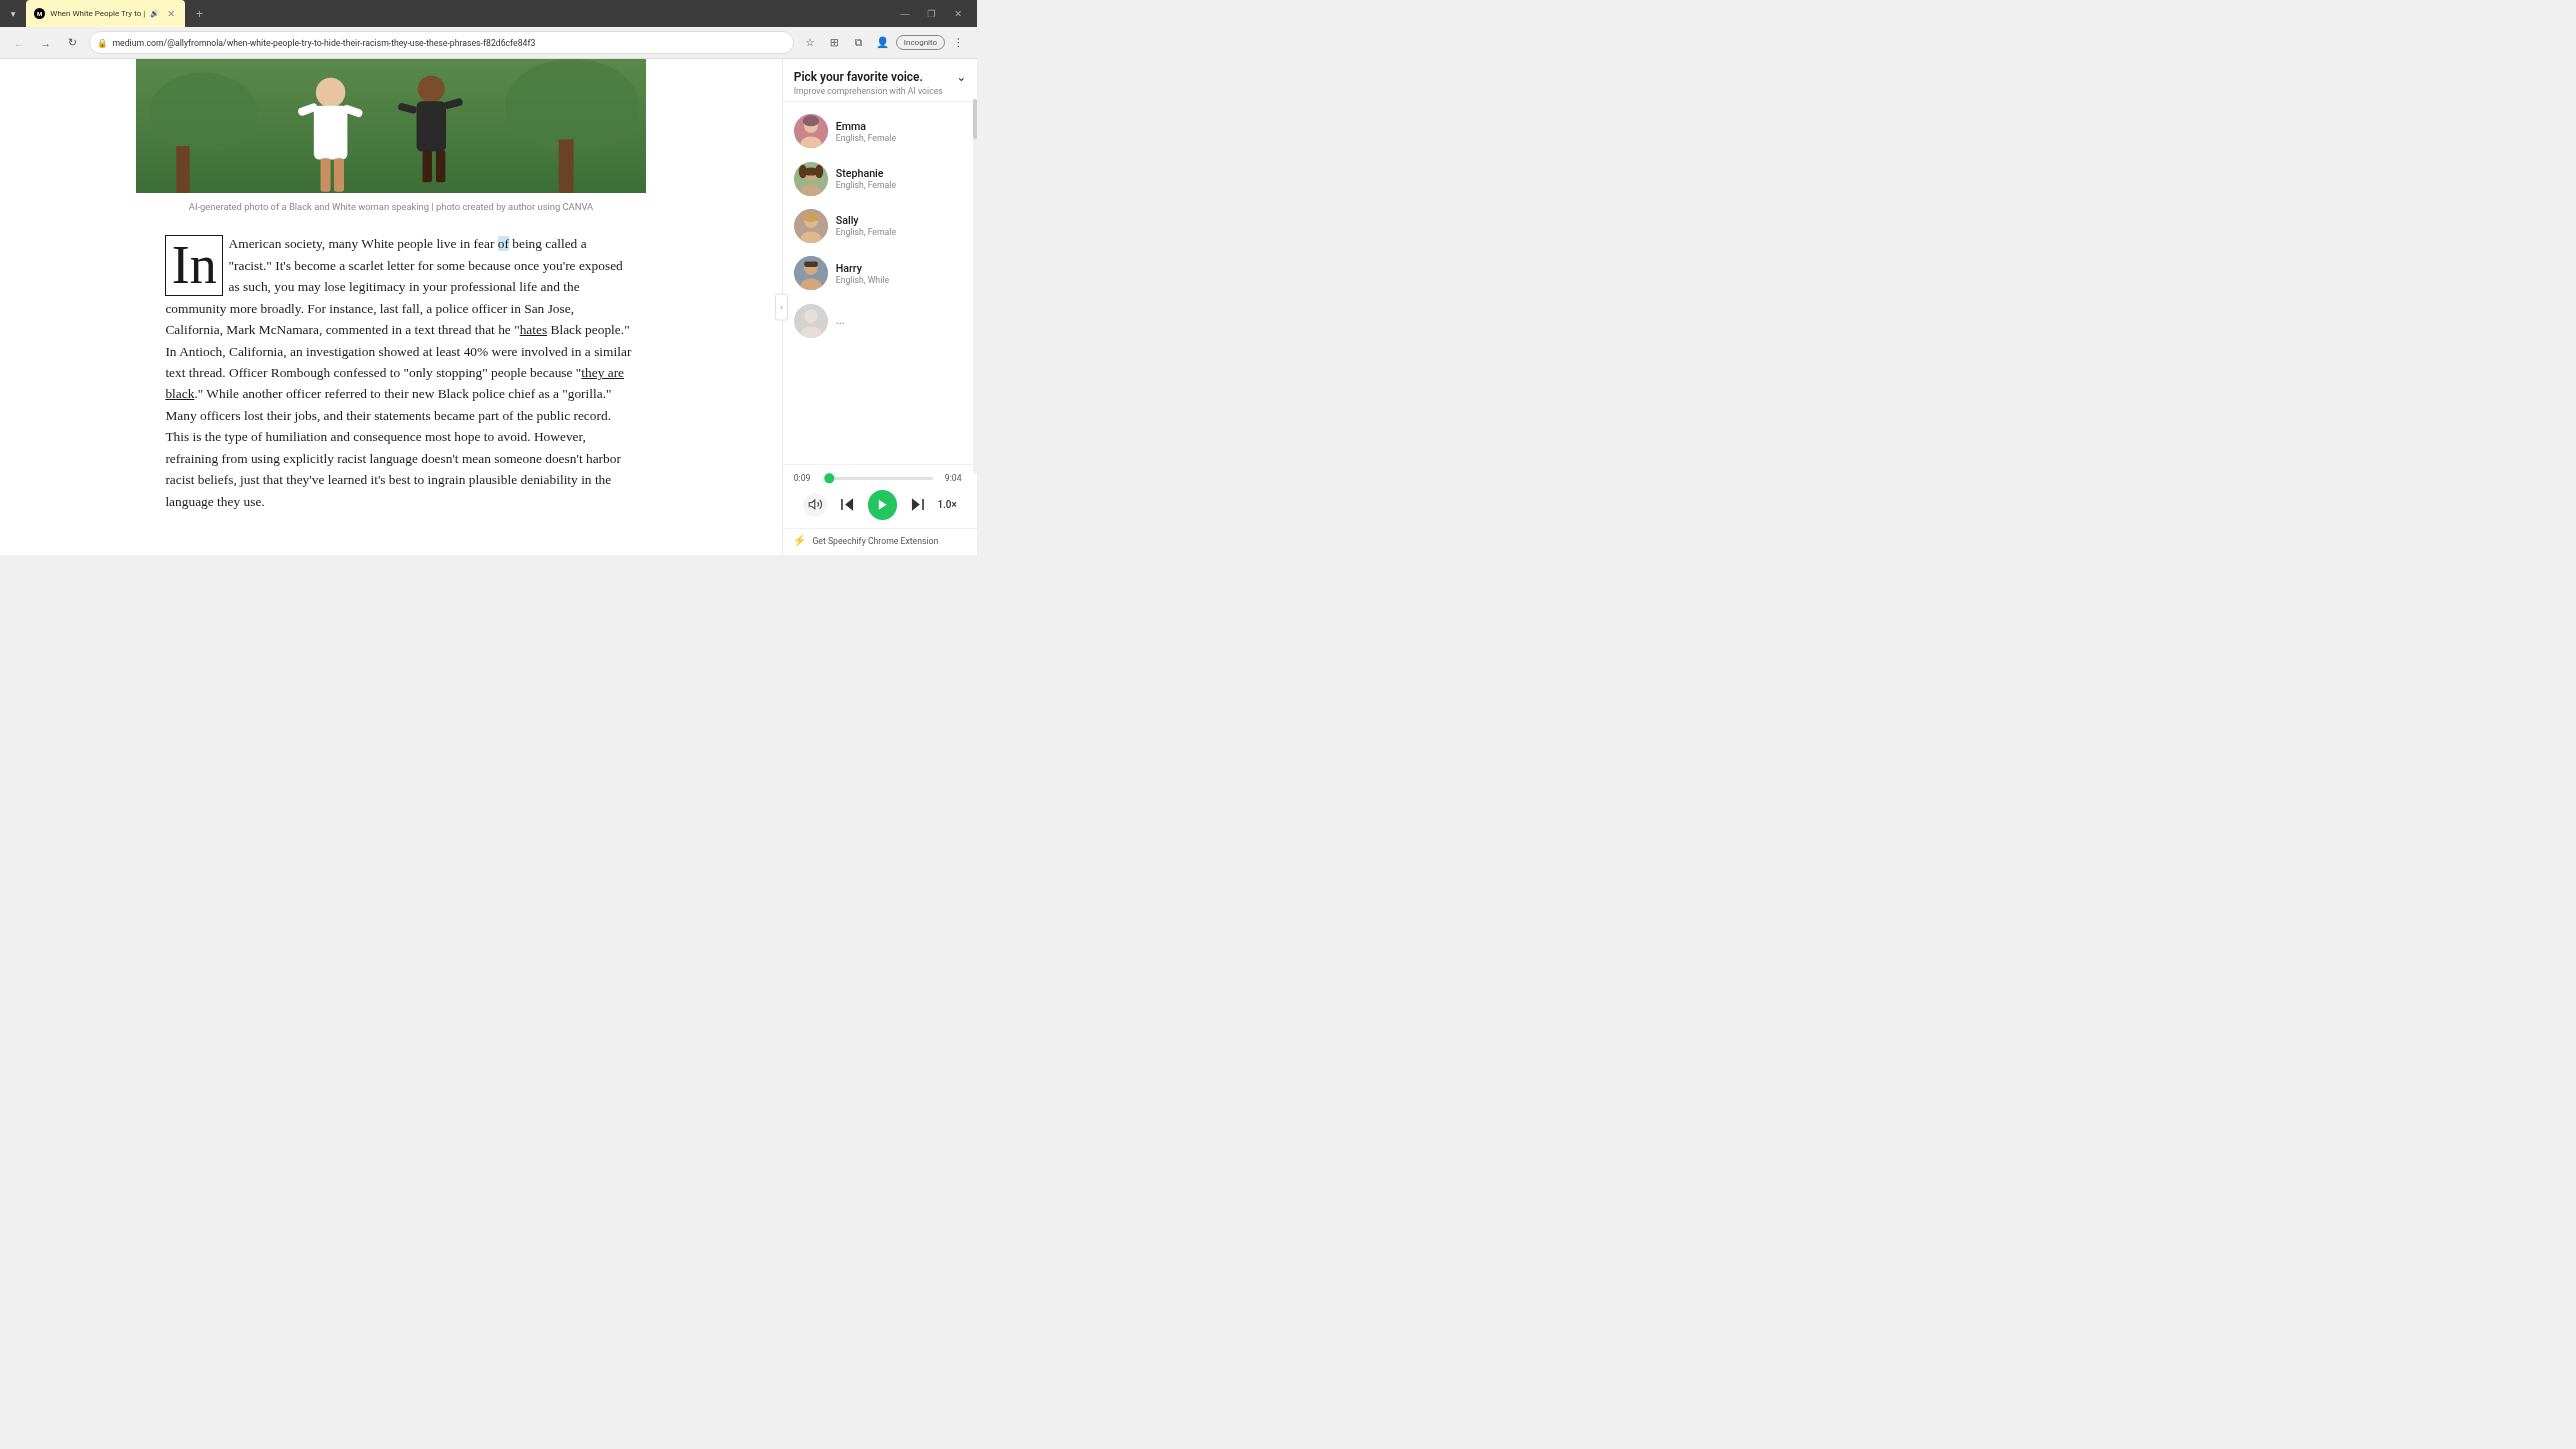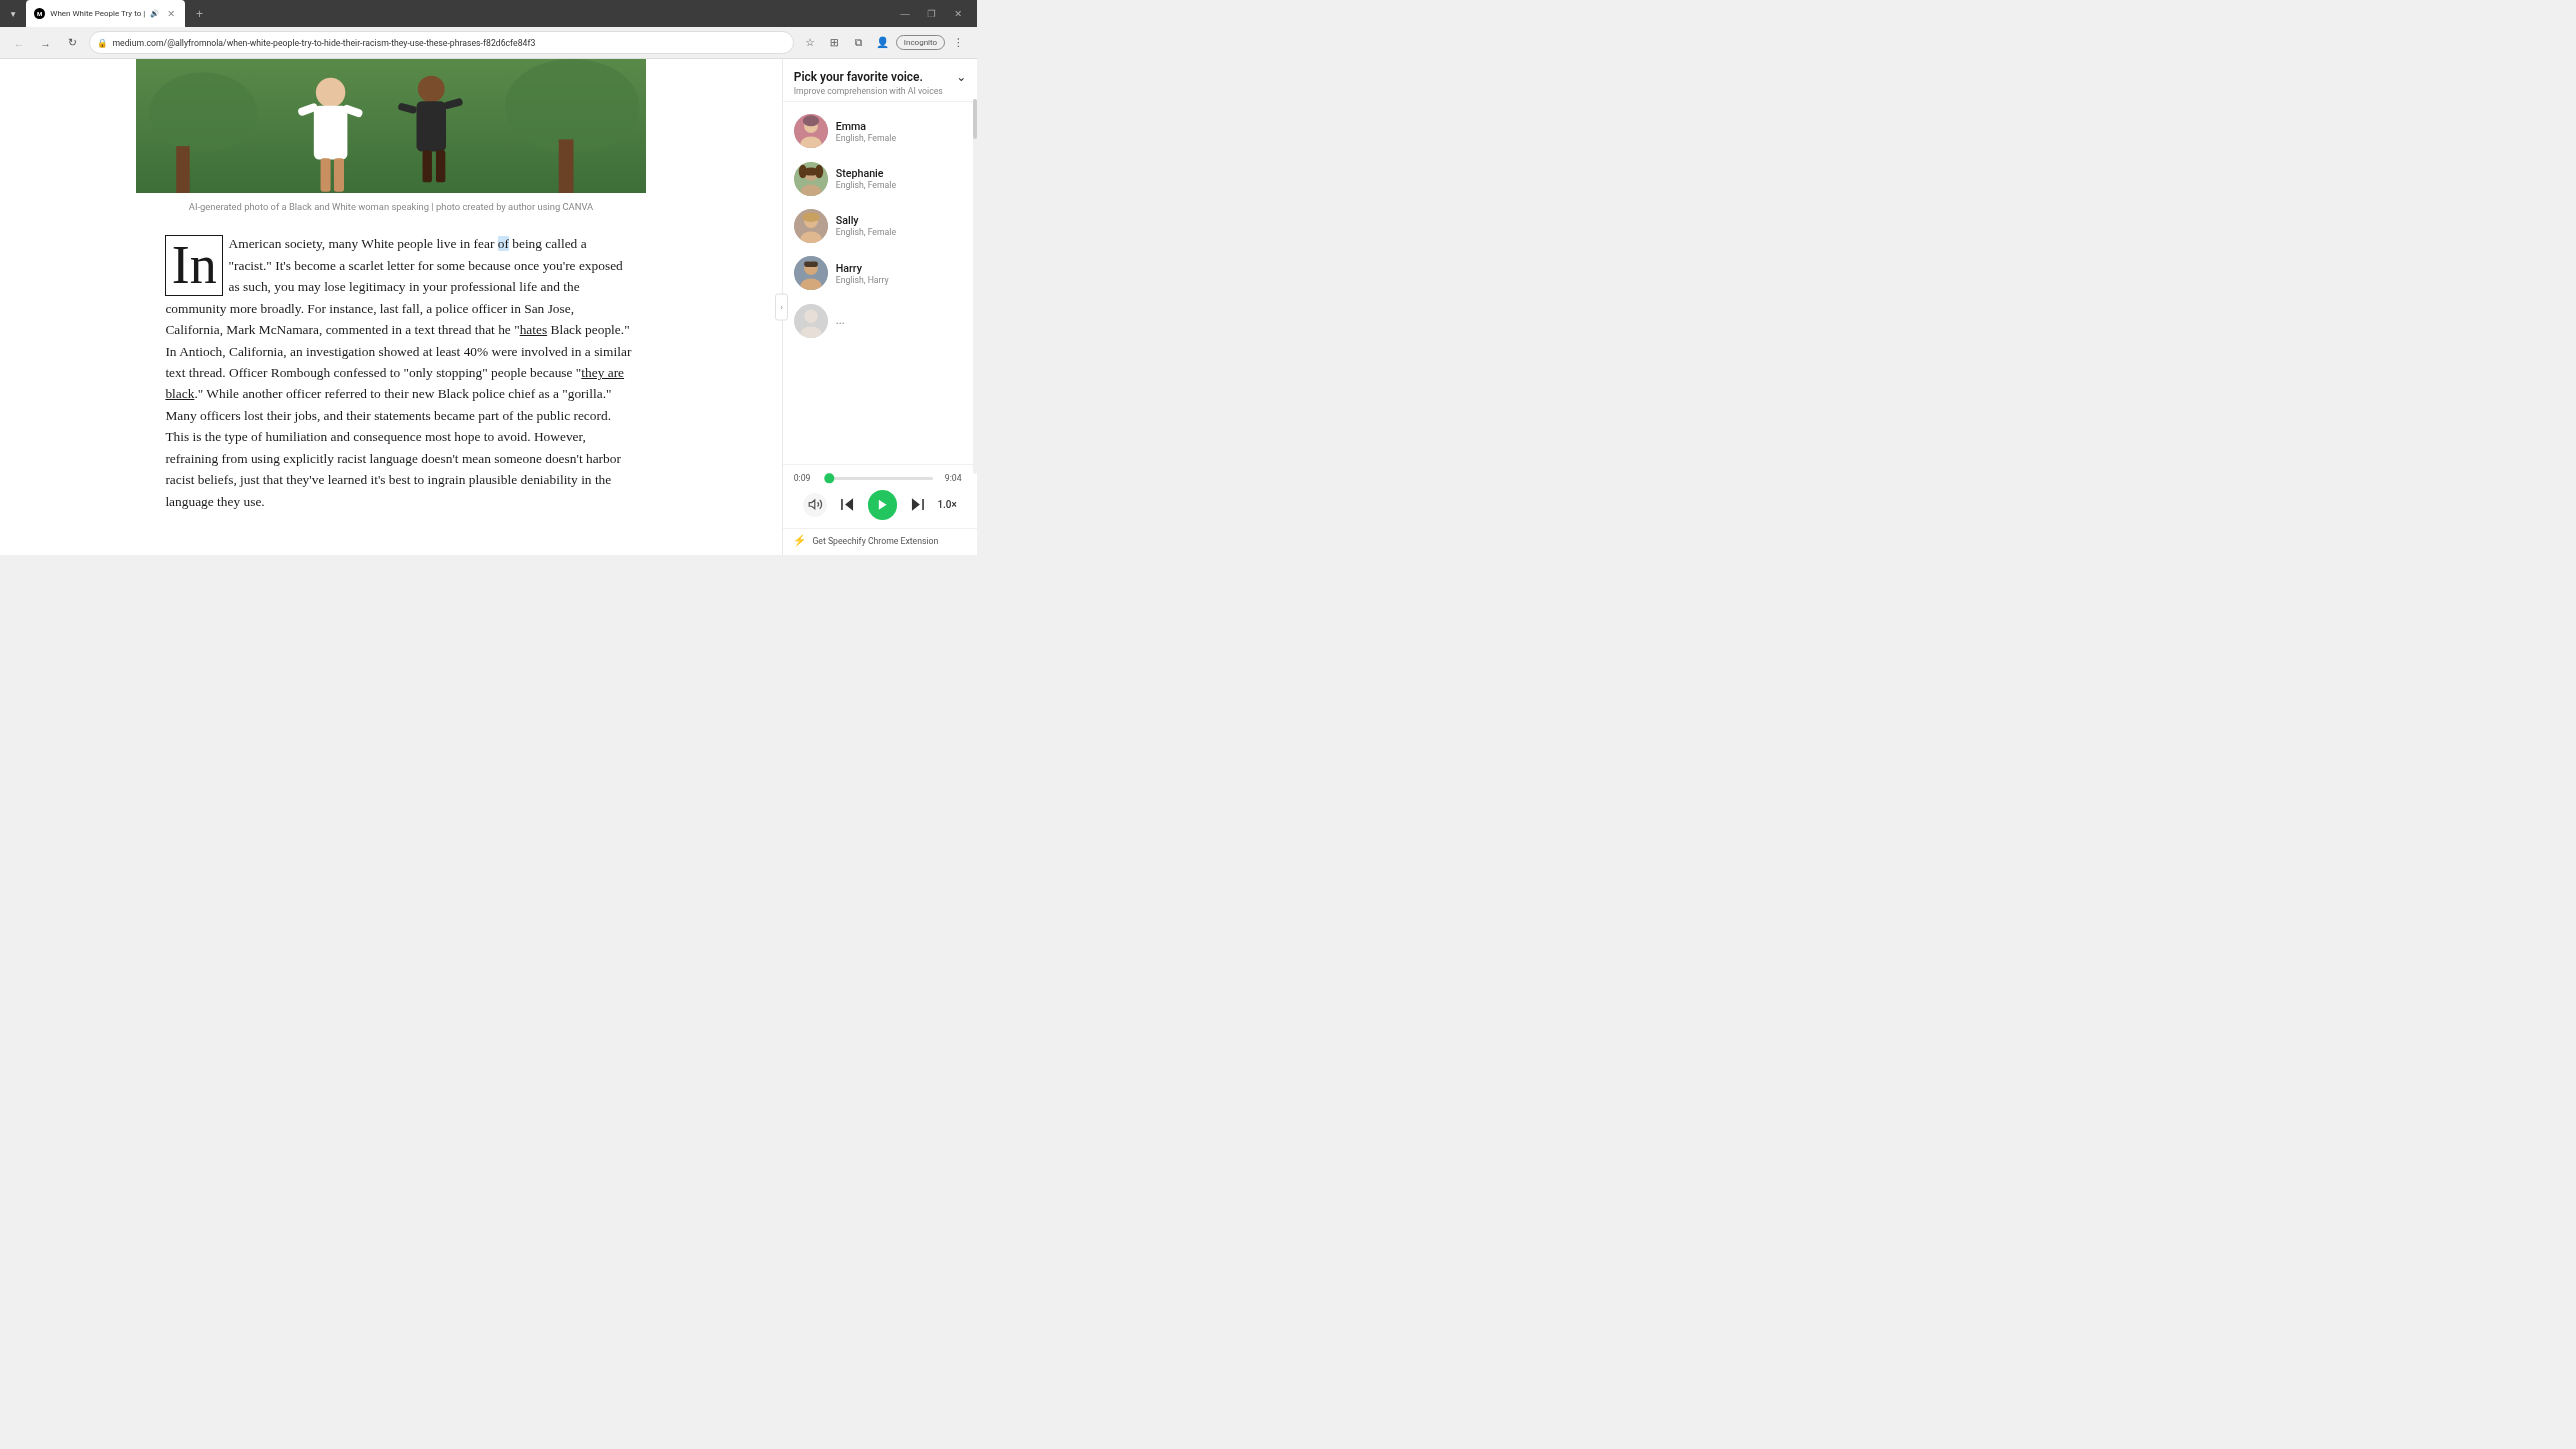--- a/index.html
+++ b/index.html
@@ -54,21 +54,21 @@
       align-items: center;
       padding: 0 8px;
       gap: 5.4px;
       min-width: 134px;
       max-width: 188px;
       color: #eee;
       font-size: 8.7px;
       cursor: pointer;
     }
     .tab.active {
-      background: #ffffff;
+      background: #fef9c3;
       color: #333;
     }
     .tab-favicon {
       width: 10.7px;
       height: 10.7px;
       background: #555;
       border-radius: 1.3px;
       flex-shrink: 0;
     }
     .tab-favicon.medium {
@@ -695,21 +695,21 @@
           <div class="voice-avatar avatar-harry">
             <svg width="34" height="34" viewBox="0 0 50 50">
               <circle cx="25" cy="25" r="25" fill="#8898a8"></circle>
               <circle cx="25" cy="18" r="10" fill="#d4a87a"></circle>
               <ellipse cx="25" cy="45" rx="16" ry="12" fill="#d4a87a"></ellipse>
               <rect x="15" y="8" width="20" height="8" fill="#4a3828" rx="3"></rect>
             </svg>
           </div>
           <div class="voice-info">
             <div class="voice-name">Harry</div>
-            <div class="voice-lang">English, Harry</div>
+            <div class="voice-lang">English, While</div>
           </div>
         </div>
 
         <div class="voice-item" style="opacity:0.5;">
           <div class="voice-avatar avatar-unknown">
             <svg width="34" height="34" viewBox="0 0 50 50">
               <circle cx="25" cy="25" r="25" fill="#a8a8a8"></circle>
               <circle cx="25" cy="18" r="10" fill="#d0c0b0"></circle>
               <ellipse cx="25" cy="45" rx="16" ry="12" fill="#d0c0b0"></ellipse>
             </svg>

